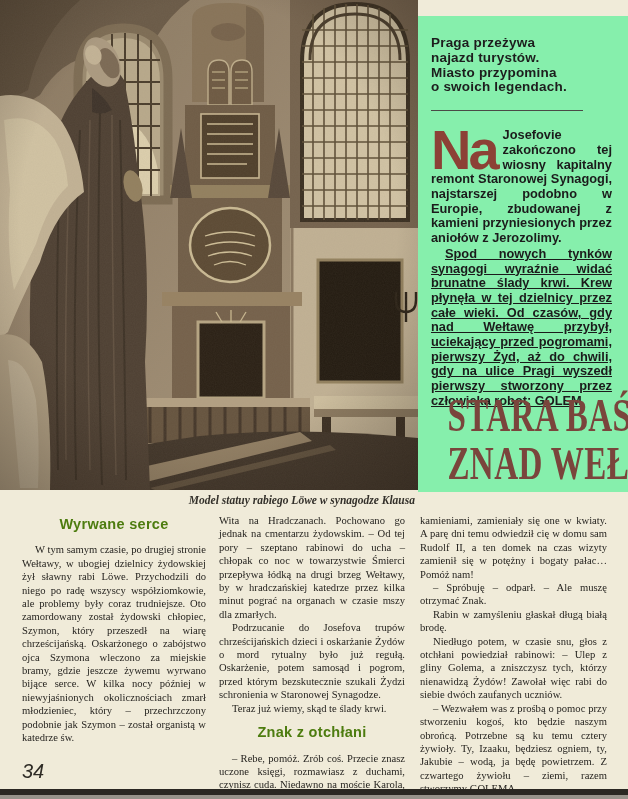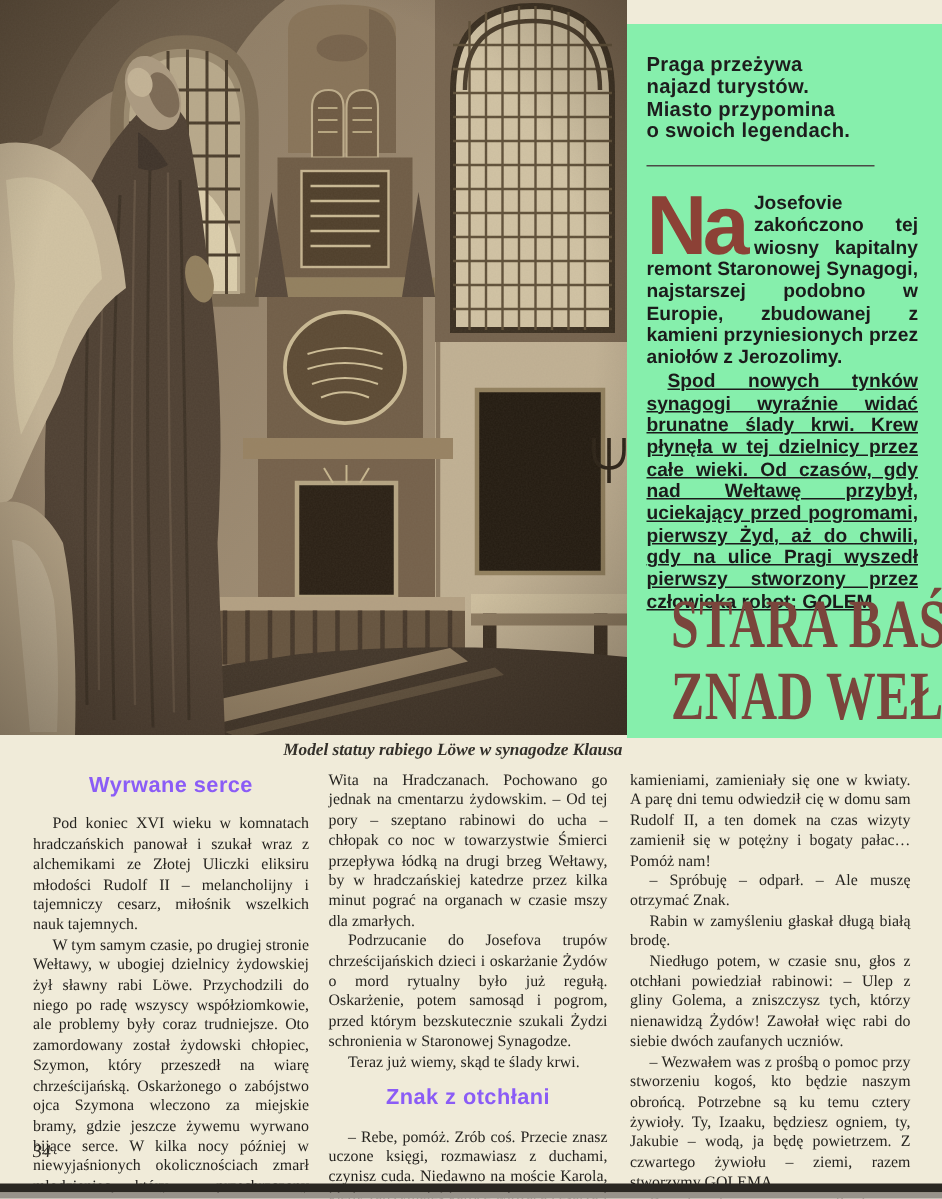--- a/index.html
+++ b/index.html
@@ -43,29 +43,29 @@
   .col {
     position:absolute; font-family:"Liberation Serif", serif;
     font-size:10.6px; line-height:13.4px; text-align:justify; color:#262420;
   }
   .col-1 { left:22px;  top:518px; width:184px; }
   .col-2 { left:219px; top:514px; width:186px; }
   .col-3 { left:420px; top:514px; width:187px; }
   .col p.indent { text-indent:13px; }
   .col-heading {
     font-family:"Liberation Sans", sans-serif; font-weight:bold;
-    font-size:14.5px; text-align:center; color:#8b5cf6; letter-spacing:.3px;
+    font-size:14.5px; text-align:center; color:#4d7c0f; letter-spacing:.3px;
   }
   .col-1 .col-heading { margin-bottom:12px; }
   .col-2 .col-heading { margin:11px 0 12px 0; }
 
   .page-number {
     position:absolute; left:22px; top:760px;
-    font-family:Liberation Serif, serif; font-style:italic;
-    font-size:12px; color:#2f2c26;
+    font-family:Liberation Sans, sans-serif; font-style:italic;
+    font-size:20px; color:#2f2c26;
   }
   .bottom-bar  { position:absolute; left:0; top:789px; width:628px; height:6px; background:#2a2722; }
   .bottom-edge { position:absolute; left:0; top:795px; width:628px; height:4px; background:#97928a; }
 </style>
 </head>
 <body>
 
 <div class="page">
 
   <div class="photo-wrap">
@@ -276,21 +276,20 @@
       <p>Spod nowych tynków synagogi wyraźnie widać brunatne ślady krwi. Krew płynęła w tej dzielnicy przez całe wieki. Od czasów, gdy nad Wełtawę przybył, uciekający przed pogromami, pierwszy Żyd, aż do chwili, gdy na ulice Pragi wyszedł pierwszy stworzony przez człowieka robot: GOLEM</p>
     </div>
     <div class="headline">
       <span class="headline-line">STARA BAŚŃ</span>
       <span class="headline-line">ZNAD WEŁTAWY</span>
     </div>
   </div>
 
   <div class="col col-1">
     <div class="col-heading">Wyrwane serce</div>
-    <p class="indent">Pod koniec XVI wieku w komnatach hradczańskich panował i szukał wraz z alchemikami ze Złotej Uliczki eliksiru młodości Rudolf II – melancholijny i tajemniczy cesarz, miłośnik wszelkich nauk tajemnych.</p>
     <p class="indent">W tym samym czasie, po drugiej stronie Wełtawy, w ubogiej dzielnicy żydowskiej żył sławny rabi Löwe. Przychodzili do niego po radę wszyscy współziomkowie, ale problemy były coraz trudniejsze. Oto zamordowany został żydowski chłopiec, Szymon, który przeszedł na wiarę chrześcijańską. Oskarżonego o zabójstwo ojca Szymona wleczono za miejskie bramy, gdzie jeszcze żywemu wyrwano bijące serce. W kilka nocy później w niewyjaśnionych okolicznościach zmarł młodzieniec, który – przechrzczony podobnie jak Szymon – został organistą w katedrze św.</p>
   </div>
 
   <div class="col col-2">
     <p>Wita na Hradczanach. Pochowano go jednak na cmentarzu żydowskim. – Od tej pory – szeptano rabinowi do ucha – chłopak co noc w towarzystwie Śmierci przepływa łódką na drugi brzeg Wełtawy, by w hradczańskiej katedrze przez kilka minut pograć na organach w czasie mszy dla zmarłych.</p>
     <p class="indent">Podrzucanie do Josefova trupów chrześcijańskich dzieci i oskarżanie Żydów o mord rytualny było już regułą. Oskarżenie, potem samosąd i pogrom, przed którym bezskutecznie szukali Żydzi schronienia w Staronowej Synagodze.</p>
     <p class="indent">Teraz już wiemy, skąd te ślady krwi.</p>
     <div class="col-heading">Znak z otchłani</div>
     <p class="indent">– Rebe, pomóż. Zrób coś. Przecie znasz uczone księgi, rozmawiasz z duchami, czynisz cuda. Niedawno na moście Karola, kiedy zatrzymałeś karocę wiozącą cesarza i głupi tłum obrzucił cię</p>
   </div>

